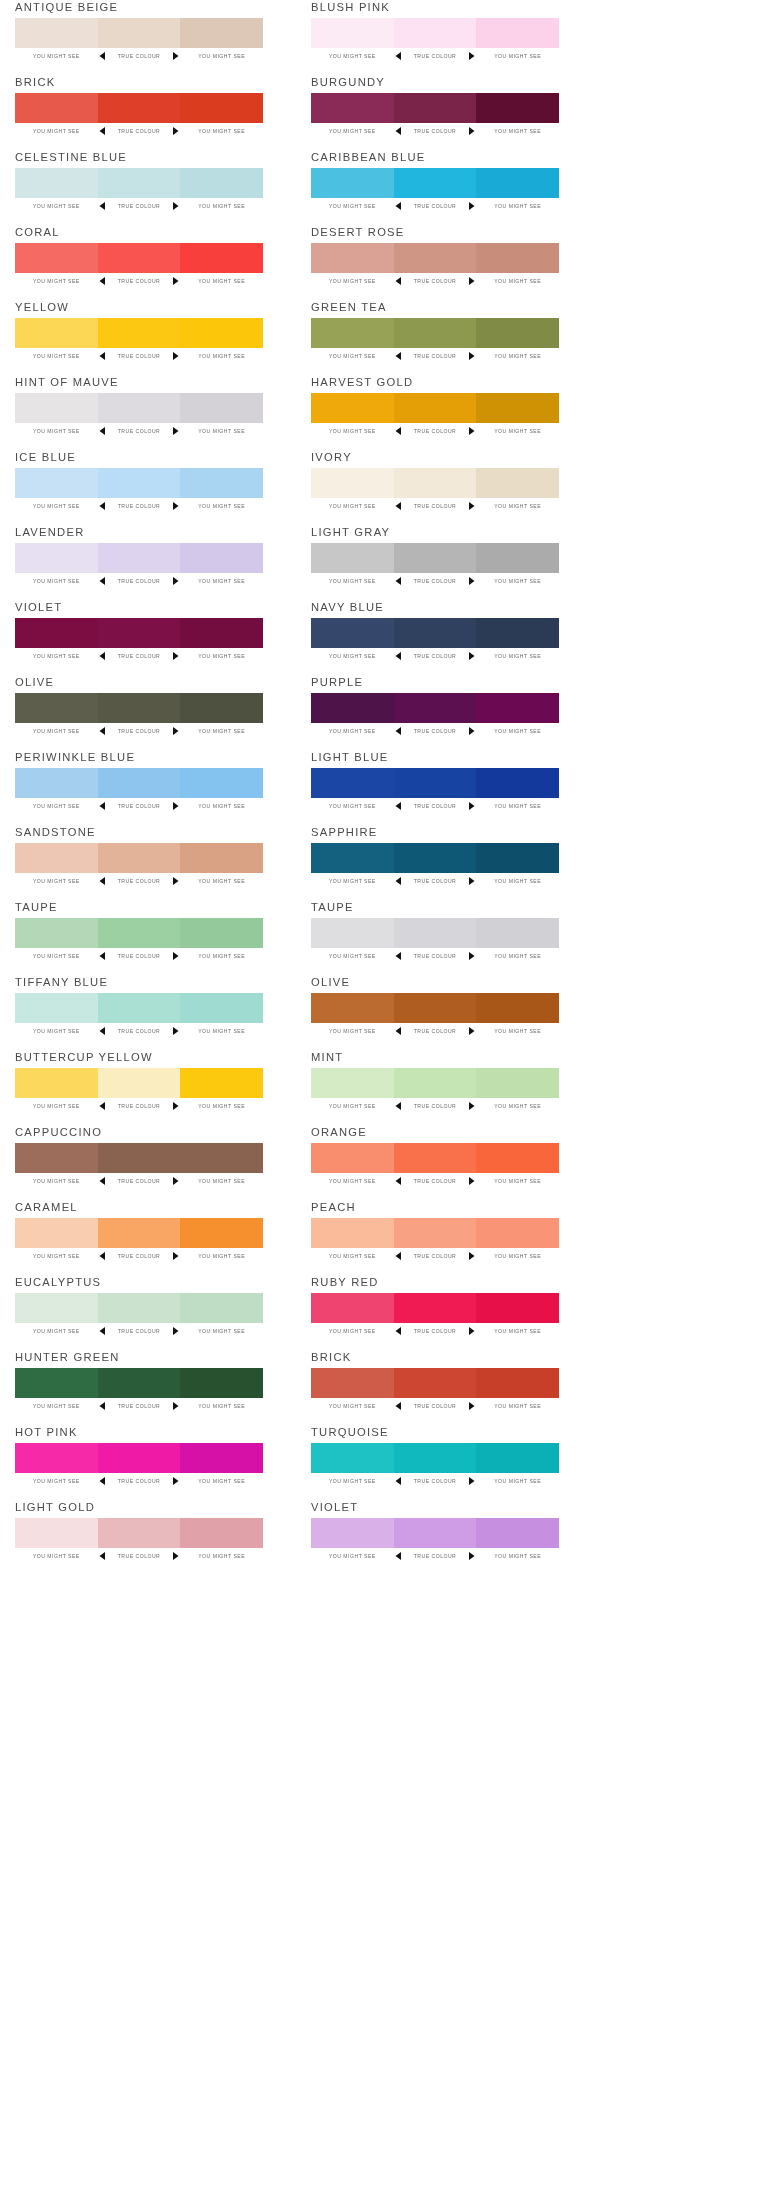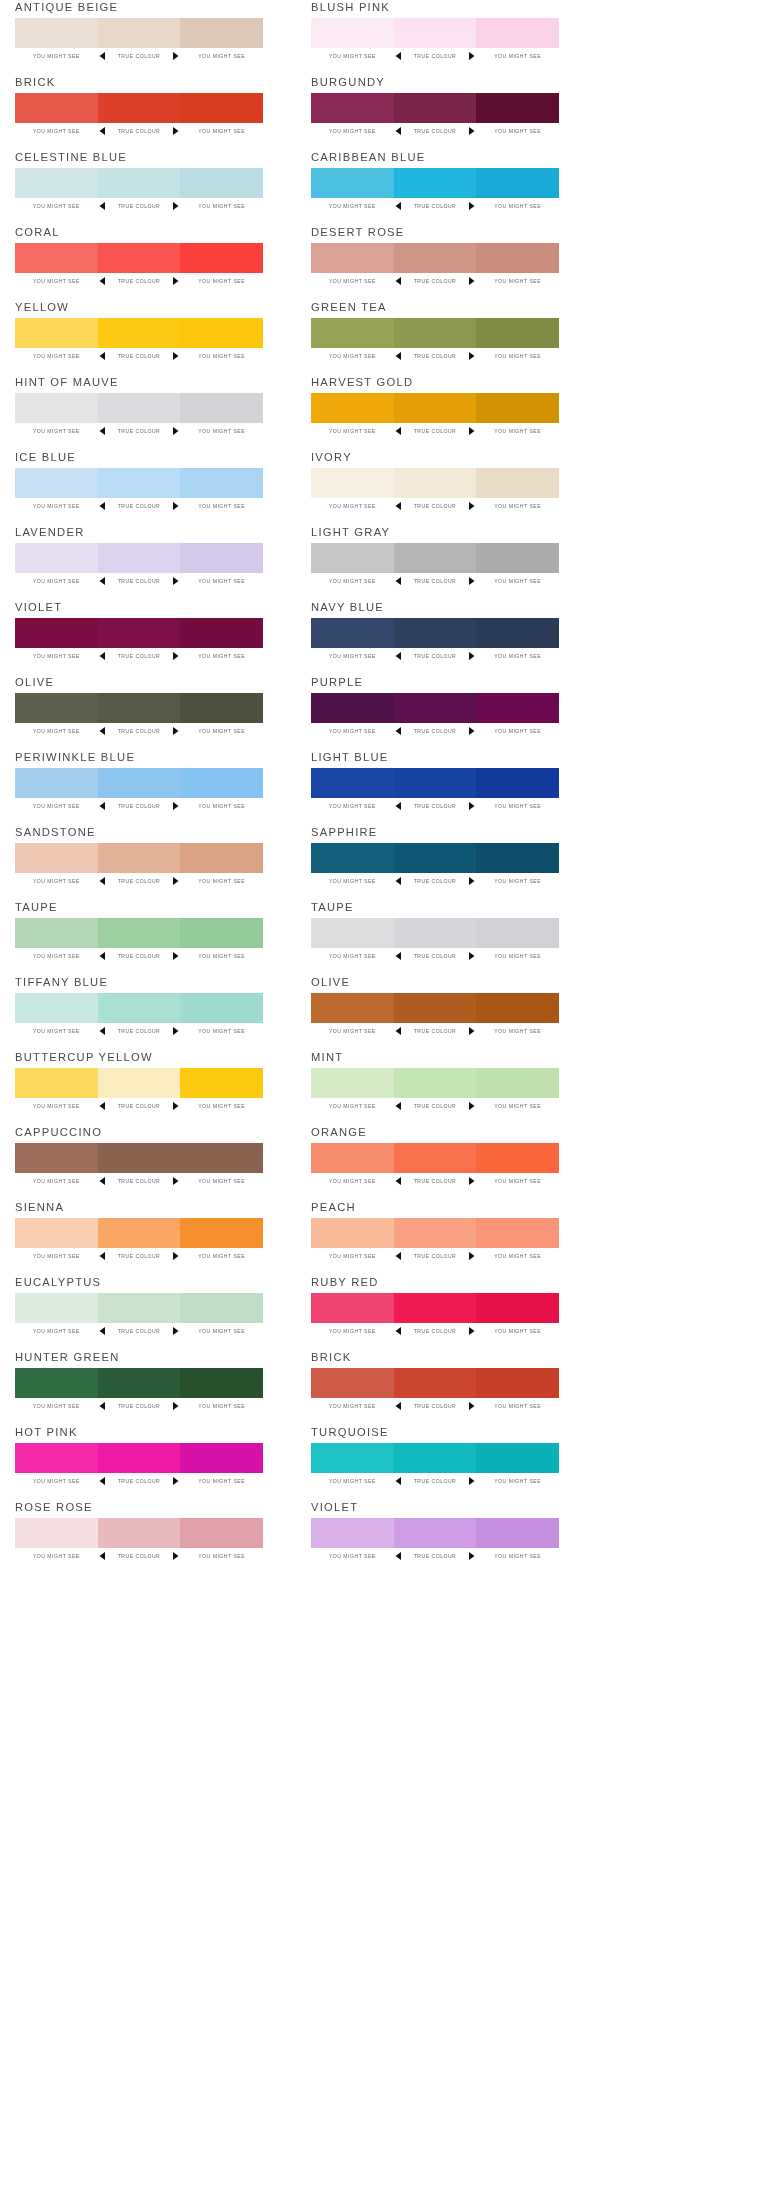--- a/index.html
+++ b/index.html
@@ -463,21 +463,21 @@
           <span class="cap-mid">TRUE COLOUR</span>
           <span class="cap-arrow">
             <svg width="7" height="8" viewBox="0 0 7 8" aria-hidden="true">
               <polygon points="1,0 1,8 6.5,4" fill="#111111"></polygon>
             </svg>
           </span>
           <span class="cap-text">YOU MIGHT SEE</span>
         </div>
       </div>
       <div class="swatch-row">
-        <div class="swatch-name">SIENNA</div>
+        <div class="swatch-name">CARAMEL</div>
         <div class="swatch-bands">
           <div class="band band-left" style="background-color: rgb(249, 205, 176);"></div>
           <div class="band band-middle" style="background-color: rgb(249, 165, 99);"></div>
           <div class="band band-right" style="background-color: rgb(246, 143, 46);"></div>
         </div>
         <div class="swatch-caption">
           <span class="cap-text">YOU MIGHT SEE</span>
           <span class="cap-arrow">
             <svg width="7" height="8" viewBox="0 0 7 8" aria-hidden="true">
               <polygon points="6,0 6,8 0.5,4" fill="#111111"></polygon>
@@ -555,21 +555,21 @@
           <span class="cap-mid">TRUE COLOUR</span>
           <span class="cap-arrow">
             <svg width="7" height="8" viewBox="0 0 7 8" aria-hidden="true">
               <polygon points="1,0 1,8 6.5,4" fill="#111111"></polygon>
             </svg>
           </span>
           <span class="cap-text">YOU MIGHT SEE</span>
         </div>
       </div>
       <div class="swatch-row">
-        <div class="swatch-name">ROSE ROSE</div>
+        <div class="swatch-name">LIGHT GOLD</div>
         <div class="swatch-bands">
           <div class="band band-left" style="background-color: rgb(245, 223, 224);"></div>
           <div class="band band-middle" style="background-color: rgb(232, 185, 189);"></div>
           <div class="band band-right" style="background-color: rgb(224, 162, 168);"></div>
         </div>
         <div class="swatch-caption">
           <span class="cap-text">YOU MIGHT SEE</span>
           <span class="cap-arrow">
             <svg width="7" height="8" viewBox="0 0 7 8" aria-hidden="true">
               <polygon points="6,0 6,8 0.5,4" fill="#111111"></polygon>

